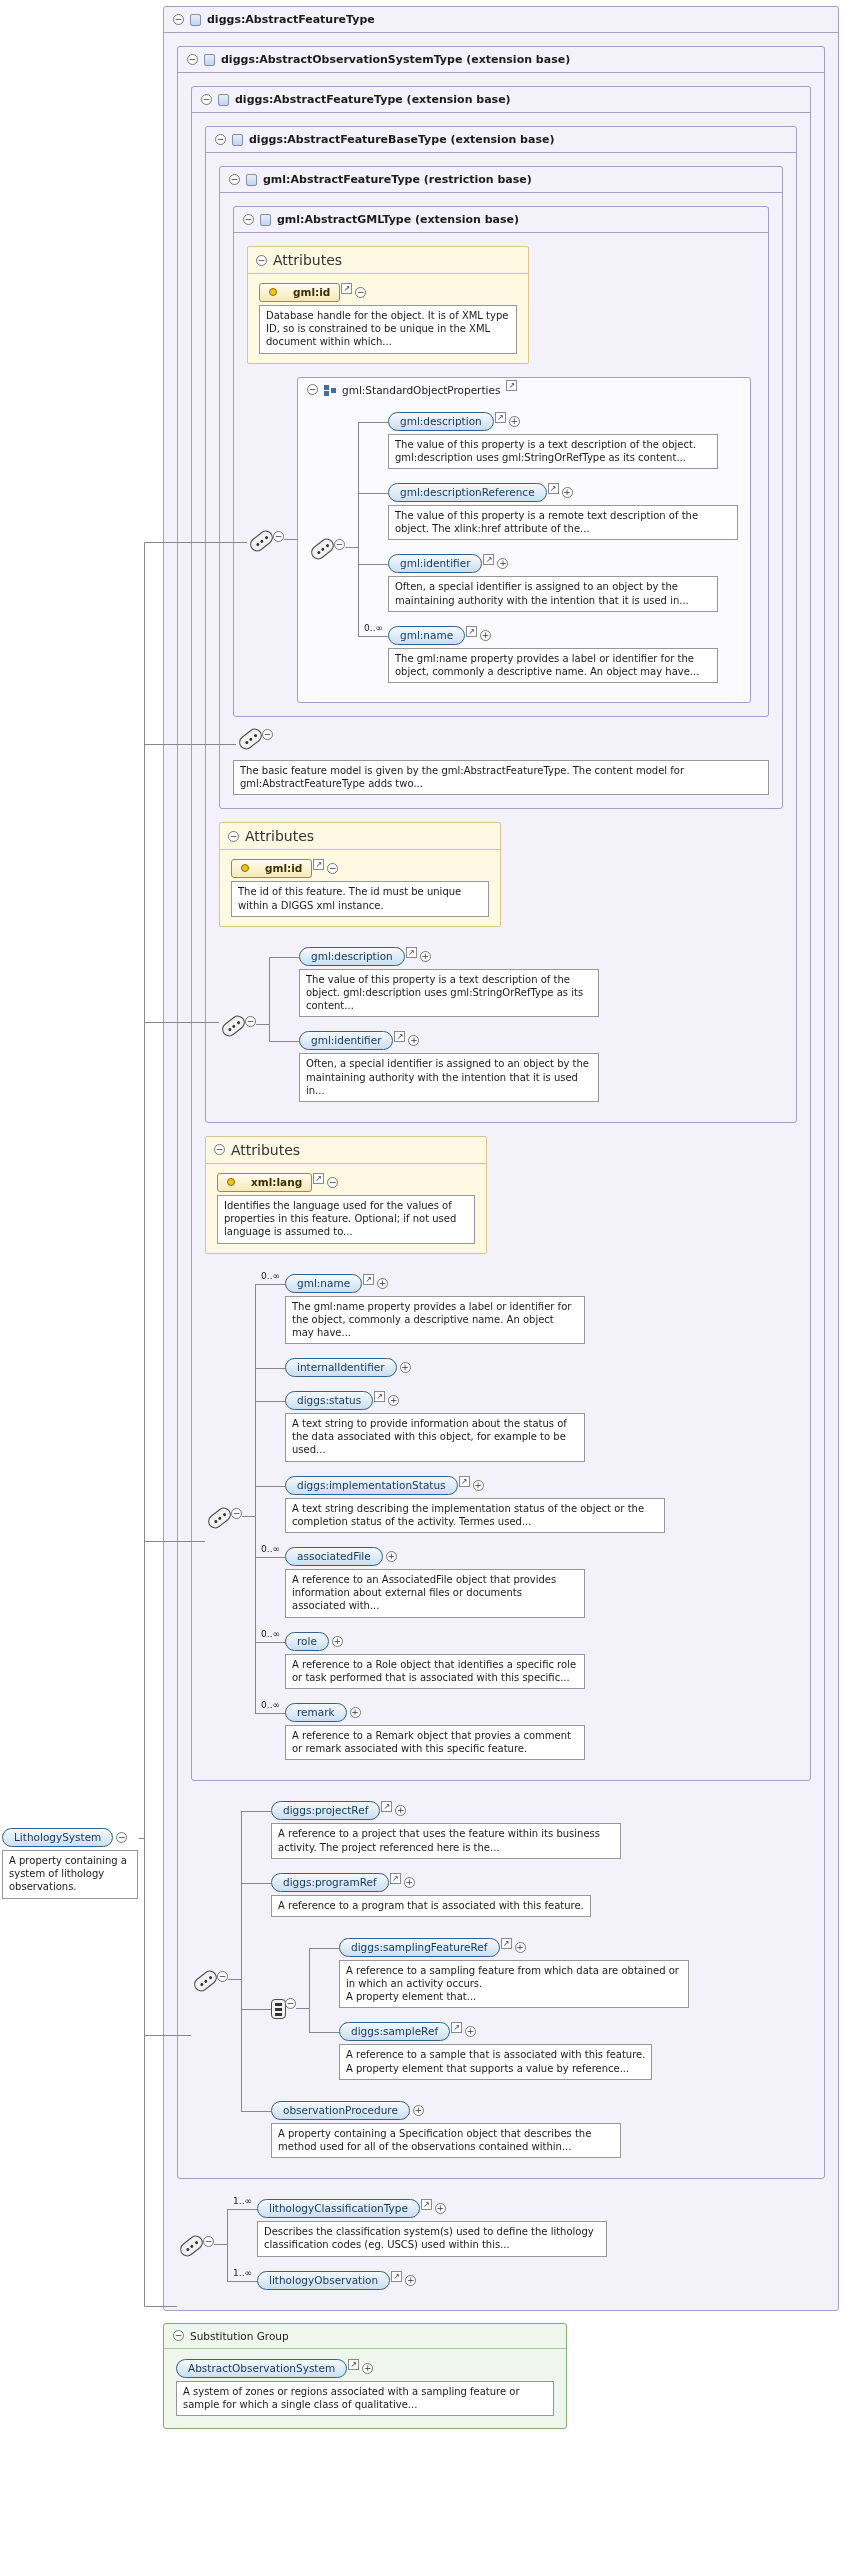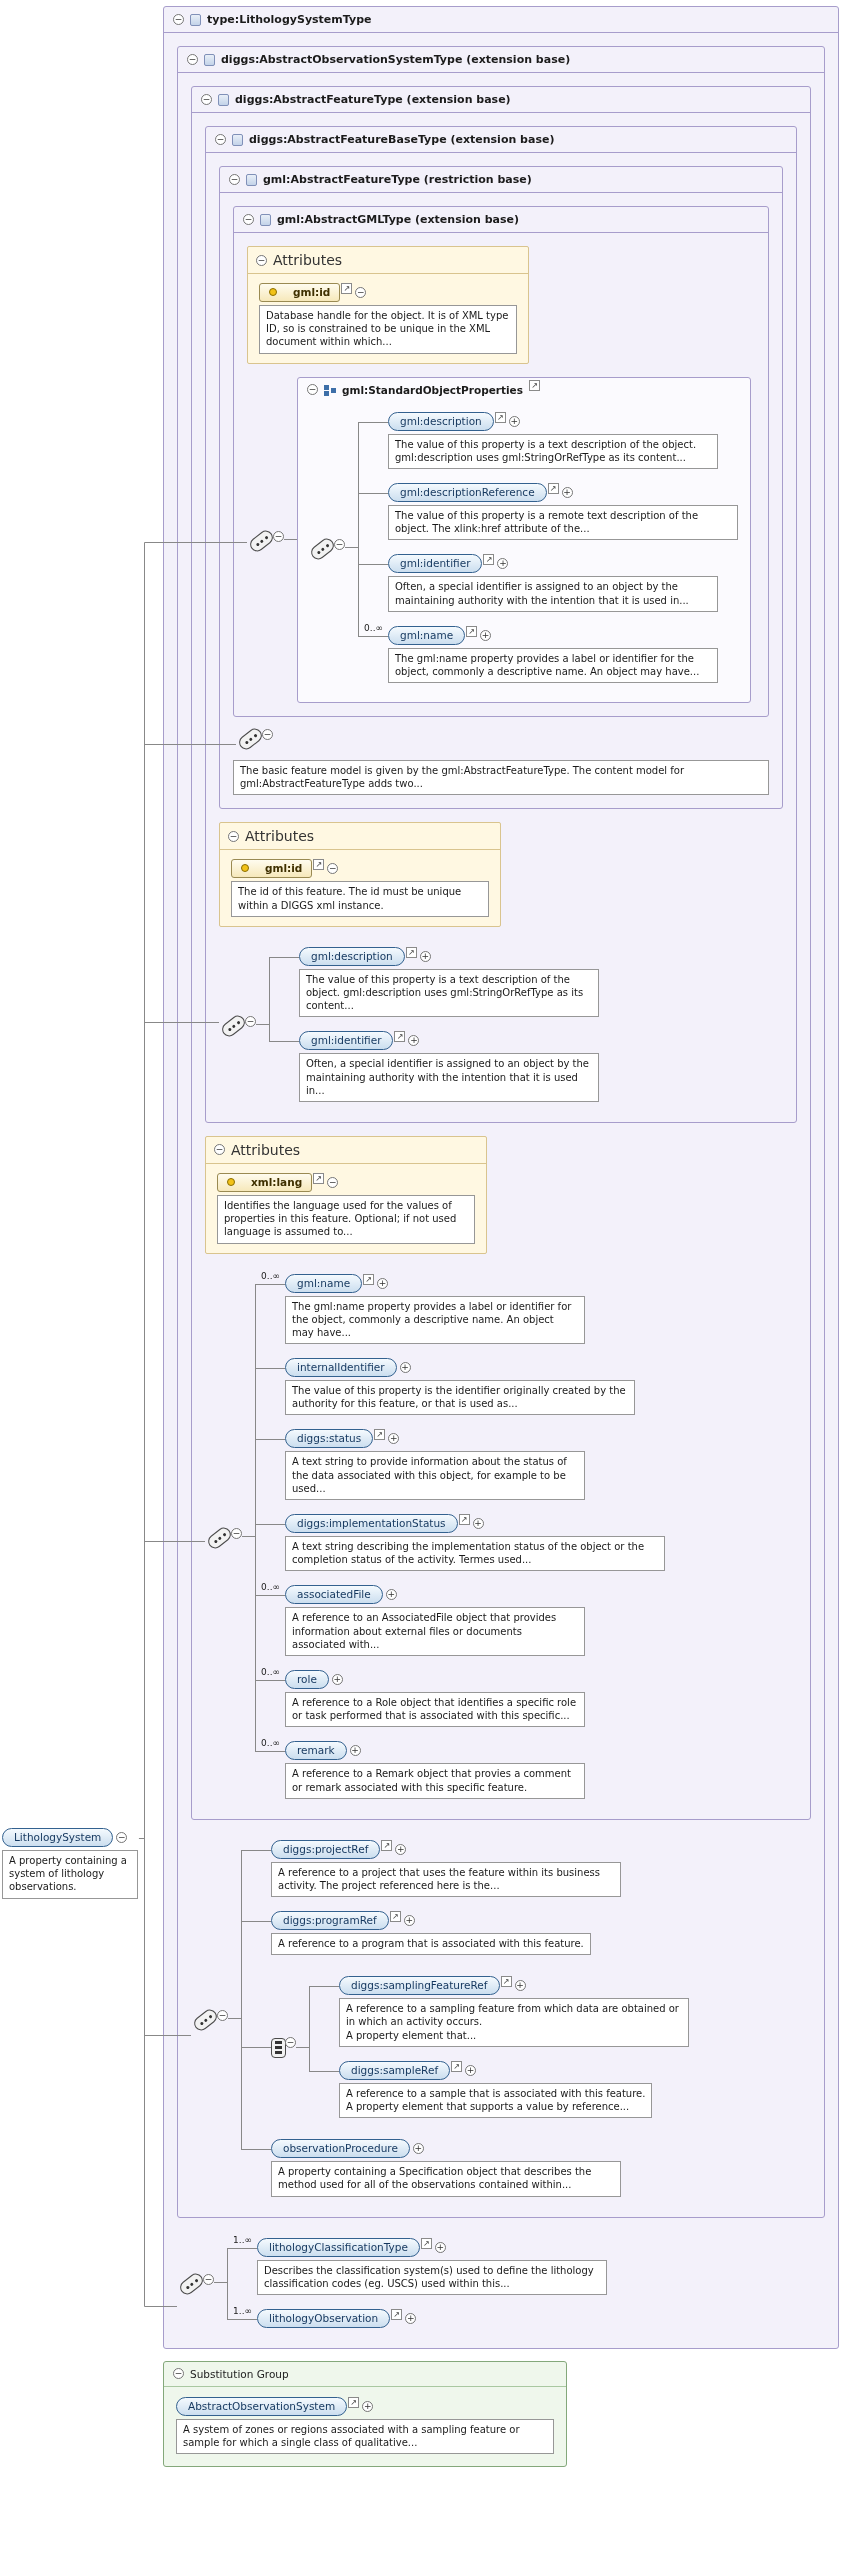--- a/index.html
+++ b/index.html
@@ -41,21 +41,21 @@
 .children{flex:1;min-width:0}
 .node{position:relative;padding:7px 0 7px 30px}
 .node::before{content:"";position:absolute;left:0;top:17px;width:30px;height:1px;background:#888}
 .node::after{content:"";position:absolute;left:0;top:0;bottom:0;width:1px;background:#888}
 .node:first-child::after{top:17px}
 .node:last-child::after{top:0;height:17px;bottom:auto}
 .node:first-child:last-child::after{display:none}
 .node.model-node::before{top:50%}
 .gbox{border:1px solid #A79DCB;background:#FBFAFE;border-radius:3px;width:fit-content}
 .gbox-header{display:flex;align-items:center;gap:6px;padding:6px 9px 3px}
-.gbox-title{font-size:10.5px;font-weight:bold;color:#1b1b1b}
+.gbox-title{font-size:10.5px;font-weight:normal;color:#1b1b1b}
 .gbox-body{padding:6px 12px 12px 10px}
 .gbox-body .doc{max-width:330px}
 .gbox-body .doc.w350{max-width:350px}
 .loner{margin-top:12px}
 .loner .comp{margin-left:3px}
 .loner .doc{margin-top:14px}
 .root-el{position:absolute;left:2px;top:1828px;width:152px}
 .root-el .doc{max-width:136px}
 .subst{margin:12px 0 0 163px;width:404px;border:1px solid #84A87B;background:#EFF7EC;border-radius:3px}
 .subst-header{display:flex;align-items:center;gap:6px;padding:6px 9px;border-bottom:1px solid #A9C8A1}
@@ -85,21 +85,21 @@
     </div>
     <div class="doc">A property containing a system of lithology observations.</div>
   </div>
 
   <div class="main">
 
     <div class="tbox">
       <div class="tbox-header">
         <span class="tg">−</span>
         <span class="ticon"></span>
-        <span class="tbox-title">type:LithologySystemType</span>
+        <span class="tbox-title">diggs:AbstractFeatureType</span>
       </div>
       <div class="tbox-body">
 
         <div class="tbox">
           <div class="tbox-header">
             <span class="tg">−</span>
             <span class="ticon"></span>
             <span class="tbox-title">diggs:AbstractObservationSystemType (extension base)</span>
           </div>
           <div class="tbox-body">
@@ -331,21 +331,20 @@
                         <span class="lnk">↗</span>
                         <span class="tg">+</span>
                       </div>
                       <div class="doc">The gml:name property provides a label or identifier for the object, commonly a descriptive name. An object may have...</div>
                     </div>
                     <div class="node">
                       <div class="pill-row">
                         <span class="pill">internalIdentifier</span>
                         <span class="tg">+</span>
                       </div>
-                      <div class="doc w350">The value of this property is the identifier originally created by the authority for this feature, or that is used as...</div>
                     </div>
                     <div class="node">
                       <div class="pill-row">
                         <span class="pill">diggs:status</span>
                         <span class="lnk">↗</span>
                         <span class="tg">+</span>
                       </div>
                       <div class="doc">A text string to provide information about the status of the data associated with this object, for example to be used...</div>
                     </div>
                     <div class="node">

